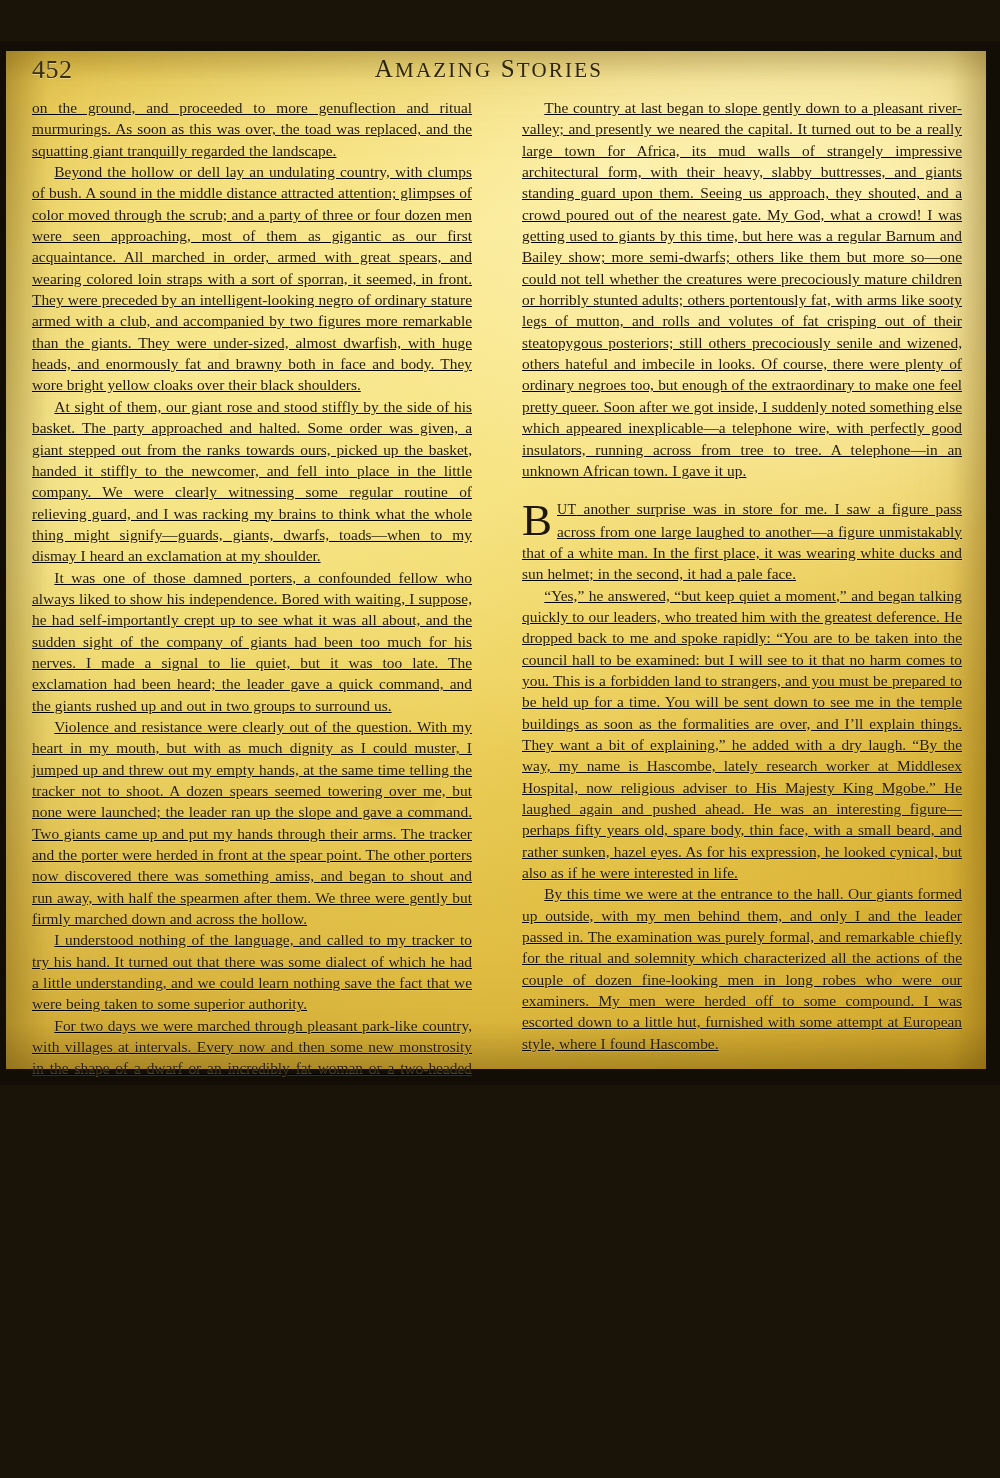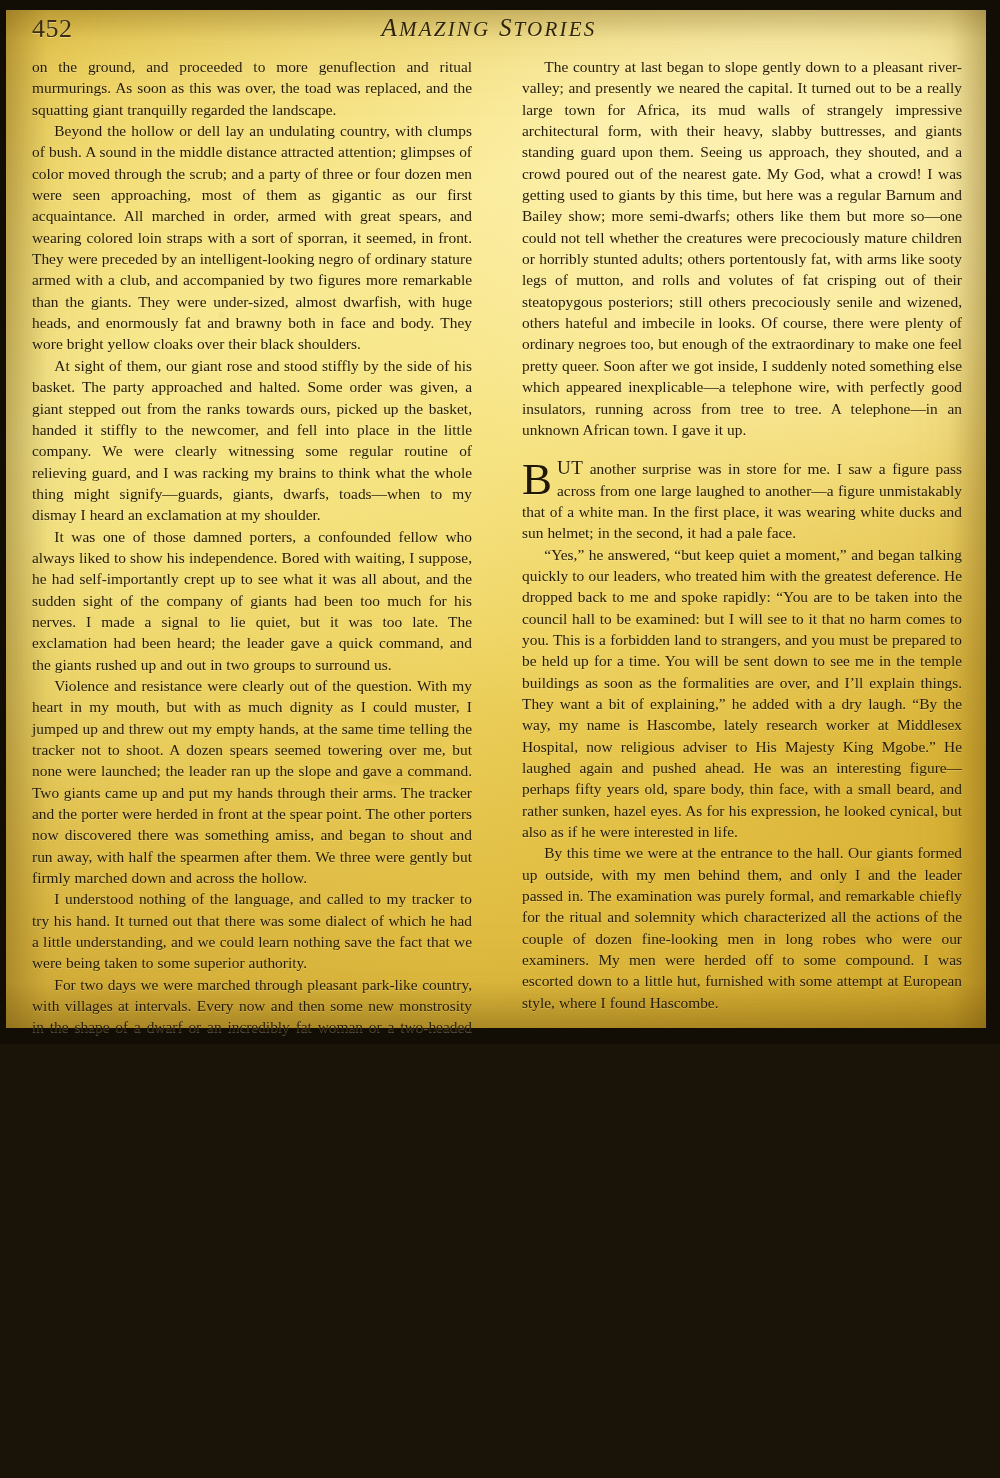--- a/index.html
+++ b/index.html
@@ -14,20 +14,21 @@
     font-family: "Liberation Serif", "DejaVu Serif", serif;
   }
 
   
   #scan-frame {
     position: relative;
     width: 1000px;
     height: 1044px;
     background: #120d05;
     overflow: hidden;
+    margin-top: 41px;
   }
 
   
   #page-surface {
     position: absolute;
     left: 6px;
     top: 10px;
     right: 14px;
     bottom: 16px;
     background:
@@ -99,31 +100,31 @@
   #magazine-title {
     position: absolute;
     left: 0;
     right: 16px;
     top: 6px;
     text-align: center;
     font-size: 25px;
     letter-spacing: 2.2px;
     color: #2e2408;
     text-shadow: 0 1px 0 rgba(255,246,200,0.4);
-    font-style: italic;
   }
   
   #magazine-title .tcap { font-size: 25px; }
   #magazine-title .tsm  { font-size: 21px; }
 
   
   #columns {
     display: flex;
     gap: 50px;
     margin-top: 4px;
+    text-decoration: underline;
   }
   .column {
     width: 446px;
   }
 
   .para {
     margin: 0;
     font-size: 15.4px;
     line-height: 21.35px;
     text-align: justify;
@@ -145,21 +146,21 @@
   .para.dropcap-para .dropcap {
     float: left;
     font-size: 45px;
     line-height: 38px;
     padding: 2px 5px 0 0;
     margin-top: 1px;
     color: #201704;
     font-family: "Liberation Serif", "DejaVu Serif", serif;
   }
   .para.dropcap-para .smallcaps {
-    font-size: 19px;
+    font-size: 14px;
     letter-spacing: 0.4px;
   }
 </style>
 </head>
 <body>
 
 <div id="scan-frame">
   <div id="page-surface">
     <div id="paper-grain"></div>
     <div id="vignette"></div>

